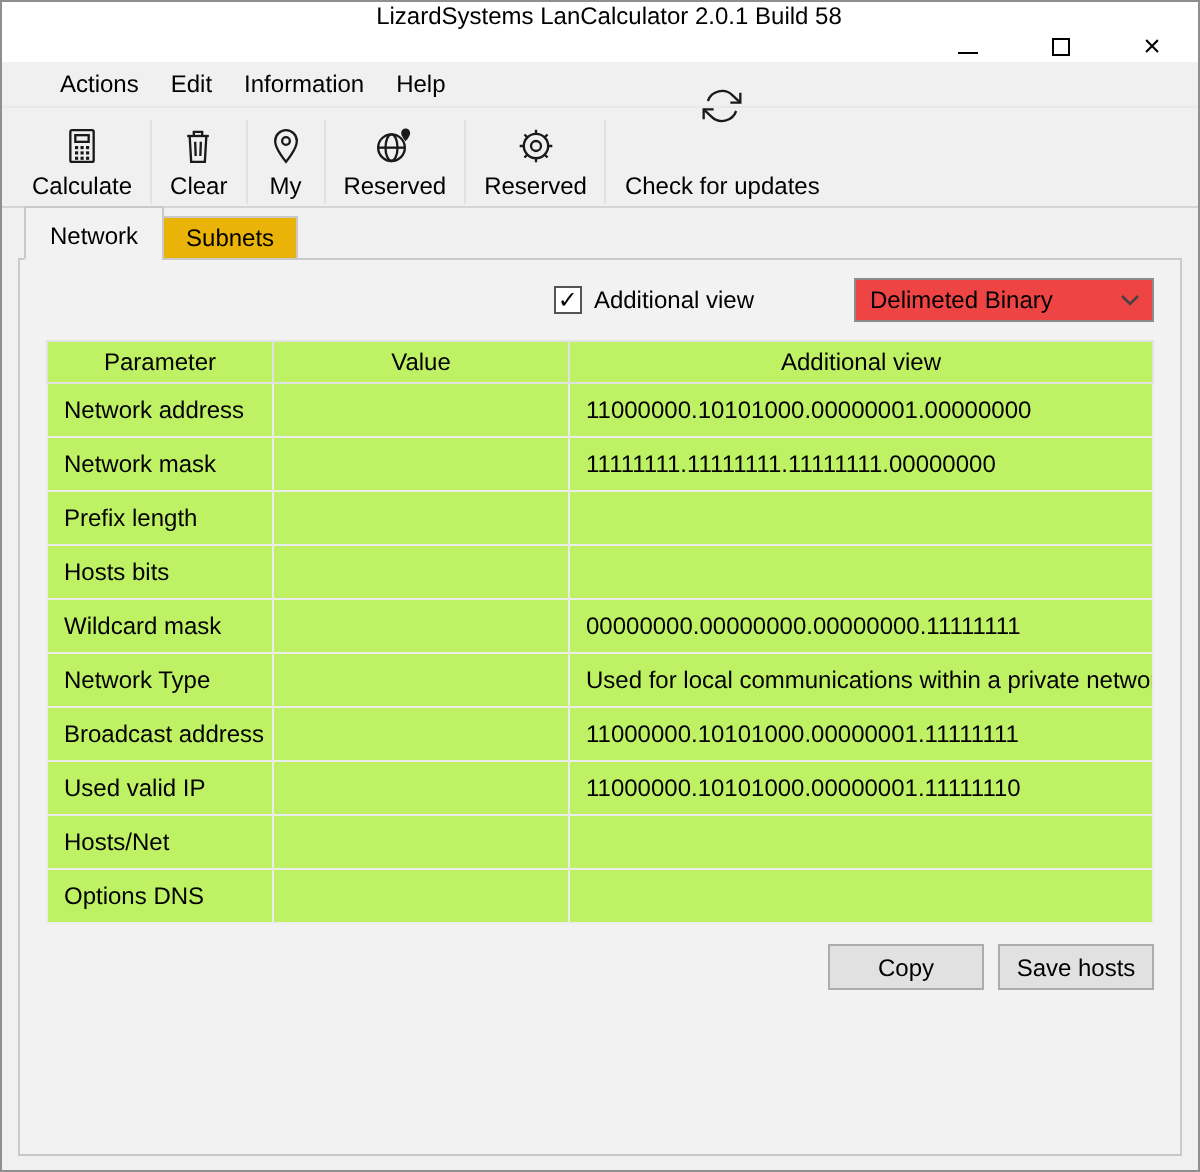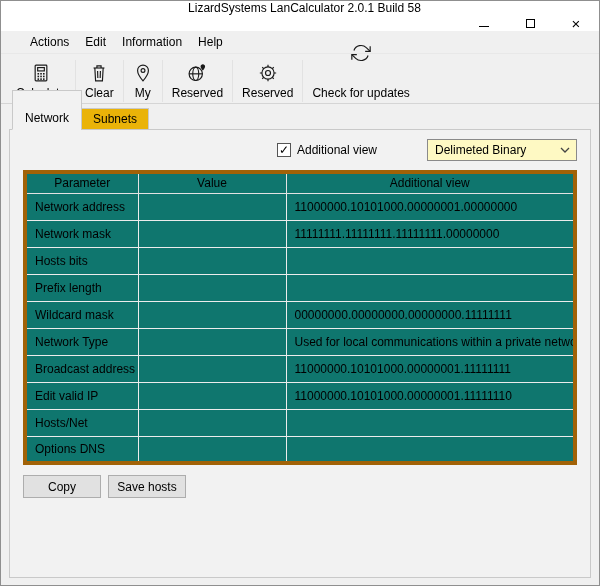--- a/index.html
+++ b/index.html
@@ -29,40 +29,40 @@
   .toolbar { height: 51px; display: flex; align-items: flex-end; padding: 3px 4px 1px 6px; border-top: 1px solid #e8e8e8; border-bottom: 1px solid #d5d5d5; background: #f0f0f0; }
   .tool-btn { display: flex; flex-direction: column; align-items: center; justify-content: flex-start; gap: 3px; padding: 3px 9px 2px; border-right: 1px solid #e2e2e2; cursor: default; }
   .tool-btn:last-child { border-right: none; gap: 23px; }
   .tool-btn svg { width: 20px; height: 20px; display: block; }
   .tool-label { white-space: nowrap; }
 
   
   .tabstrip { display: flex; align-items: flex-end; height: 26px; padding-left: 11px; position: relative; z-index: 2; margin-bottom: -1px; }
   .tab { border: 1px solid #c9c9c9; background: #eab308; padding: 3px 11px 3px; cursor: default; }
   .tab + .tab { margin-left: -1px; }
-  .tab.active { background: #f2f2f2; border-bottom-color: #f2f2f2; padding: 20px 12px 4px; }
+  .tab.active { background: #f2f2f2; border-bottom-color: #f2f2f2; padding: 7px 12px 4px; }
 
   
   .panel { margin: 0 8px; border: 1px solid #c9c9c9; background: #f2f2f2; height: 449px; padding: 6px 13px 0; }
 
   .controls-row { display: flex; align-items: center; justify-content: flex-end; height: 24px; margin-top: 2px; }
   .checkbox-wrap { display: flex; align-items: center; gap: 6px; cursor: default; }
   .checkbox-box { width: 14px; height: 14px; border: 1px solid #555; background: #fff; display: flex; align-items: center; justify-content: center; font-size: 12px; line-height: 1; }
-  .dropdown { width: 150px; height: 22px; margin-left: 50px; background: #fef9c3; border: 1px solid #8a8a8a; display: flex; align-items: center; justify-content: space-between; padding: 0 6px 0 7px; cursor: default; }
+  .dropdown { width: 150px; height: 22px; margin-left: 50px; background: #ef4444; border: 1px solid #8a8a8a; display: flex; align-items: center; justify-content: space-between; padding: 0 6px 0 7px; cursor: default; }
   .dropdown svg { display: block; }
 
   
-  table.param-table { width: 100%; margin-top: 8px; border-collapse: collapse; background: #0f766e; border: 4px solid #a16207; table-layout: fixed; }
+  table.param-table { width: 100%; margin-top: 8px; border-collapse: collapse; background: #bef264; border: 1px solid #a16207; table-layout: fixed; }
   .param-table th { font-weight: 400; height: 21px; border: 1px solid #e2e2e2; text-align: center; padding: 0 4px; }
   .param-table td { height: 27px; border: 1px solid #ececec; padding: 0 8px; white-space: nowrap; overflow: hidden; }
   .col-parameter { width: 113px; }
   .col-value { width: 148px; }
 
   
-  .footer-row { display: flex; justify-content: flex-start; gap: 7px; margin-top: 10px; }
+  .footer-row { display: flex; justify-content: flex-end; gap: 7px; margin-top: 10px; }
   .btn { min-width: 78px; height: 23px; background: #e1e1e1; border: 1px solid #adadad; font-family: inherit; font-size: 12px; color: #000; cursor: default; }
 
   .icon { display: inline-flex; }
 </style>
 </head>
 <body>
 
 <div class="window">
 
   <header class="titlebar">
@@ -210,46 +210,46 @@
             <td class="col-parameter">Network address</td>
             <td class="col-value"></td>
             <td class="col-additional">11000000.10101000.00000001.00000000</td>
           </tr>
           <tr>
             <td class="col-parameter">Network mask</td>
             <td class="col-value"></td>
             <td class="col-additional">11111111.11111111.11111111.00000000</td>
           </tr>
           <tr>
+            <td class="col-parameter">Prefix length</td>
+            <td class="col-value"></td>
+            <td class="col-additional"></td>
+          </tr>
+          <tr>
             <td class="col-parameter">Hosts bits</td>
             <td class="col-value"></td>
             <td class="col-additional"></td>
           </tr>
           <tr>
-            <td class="col-parameter">Prefix length</td>
-            <td class="col-value"></td>
-            <td class="col-additional"></td>
-          </tr>
-          <tr>
             <td class="col-parameter">Wildcard mask</td>
             <td class="col-value"></td>
             <td class="col-additional">00000000.00000000.00000000.11111111</td>
           </tr>
           <tr>
             <td class="col-parameter">Network Type</td>
             <td class="col-value"></td>
             <td class="col-additional">Used for local communications within a private network.</td>
           </tr>
           <tr>
             <td class="col-parameter">Broadcast address</td>
             <td class="col-value"></td>
             <td class="col-additional">11000000.10101000.00000001.11111111</td>
           </tr>
           <tr>
-            <td class="col-parameter">Edit valid IP</td>
+            <td class="col-parameter">Used valid IP</td>
             <td class="col-value"></td>
             <td class="col-additional">11000000.10101000.00000001.11111110</td>
           </tr>
           <tr>
             <td class="col-parameter">Hosts/Net</td>
             <td class="col-value"></td>
             <td class="col-additional"></td>
           </tr>
           <tr>
             <td class="col-parameter">Options DNS</td>

